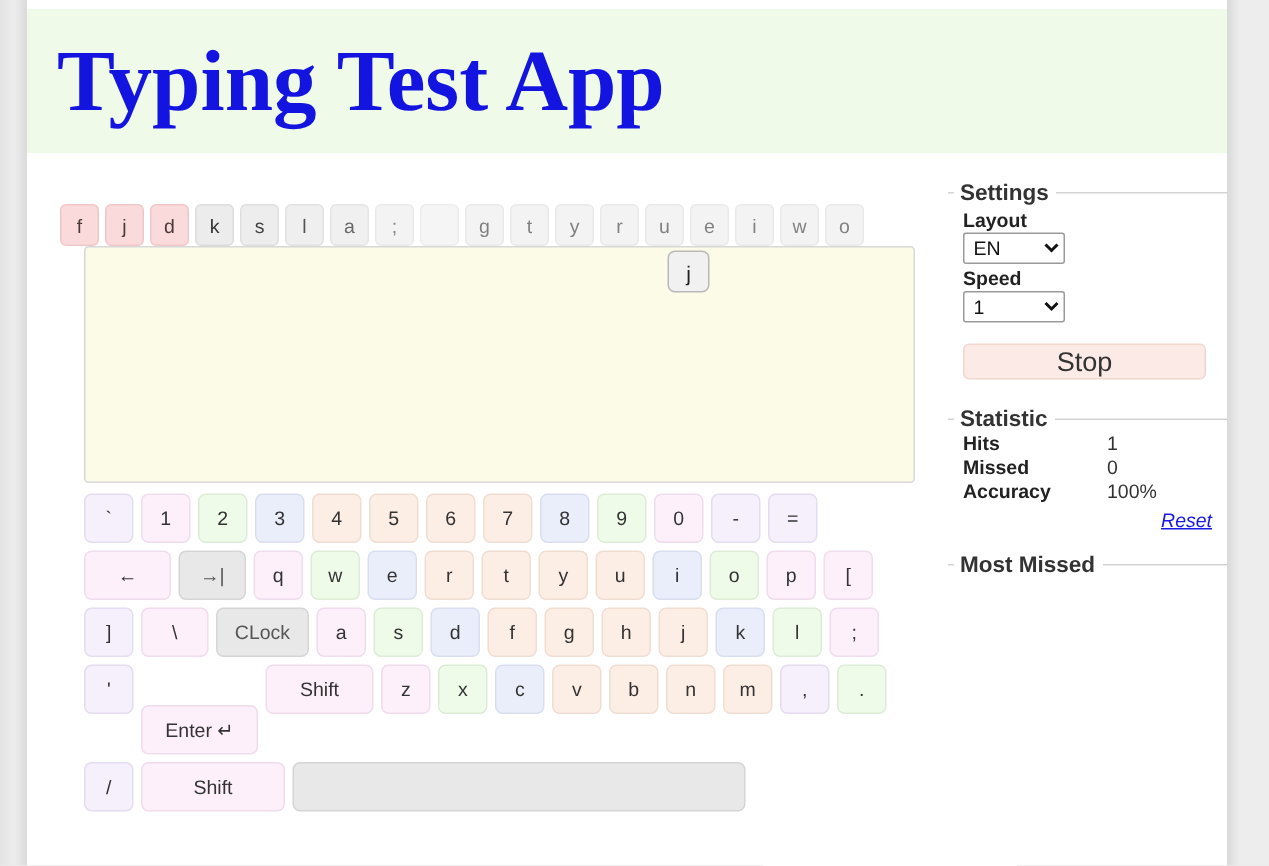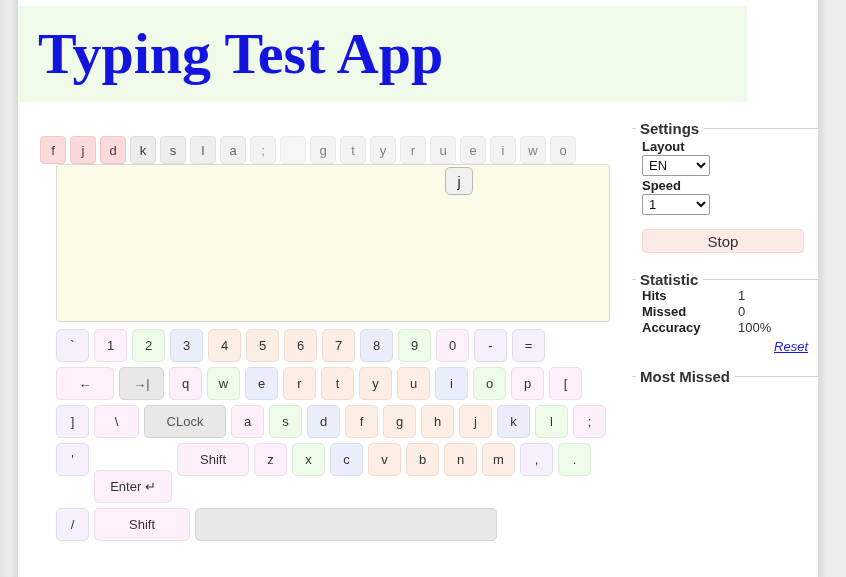--- a/index.html
+++ b/index.html
@@ -35,21 +35,21 @@
     left: 18px; top: 0;
     width: 800px;
     height: 577px;
     background: #ffffff;
     overflow: hidden;
   }
   
   #header {
     position: absolute;
     left: 0; top: 6px;
-    width: 729px;
+    width: 800px;
     height: 96px;
     background: #effbe8;
     display: flex;
     align-items: center;
   }
   #page-title {
     font-family: "Liberation Serif", "DejaVu Serif", serif;
     font-weight: bold;
     font-size: 58px;
     color: #1414e0;
@@ -139,21 +139,21 @@
     white-space: nowrap;
   }
   .key.c-pink   { background: #fdf0fb; border-color: #efdcec; }
   .key.c-green  { background: #eefbe9; border-color: #dcecd6; }
   .key.c-blue   { background: #eaeefb; border-color: #d9deef; }
   .key.c-peach  { background: #fdeee5; border-color: #f0ddd2; }
   .key.c-lav    { background: #f5f0fb; border-color: #e4dcef; }
   .key.c-grey   { background: #e8e8e8; border-color: #d5d5d5; color: #555; }
   .key.w-45  { width: 45px; }
   .key.w-58  { width: 58px; }
-  .key.w-62  { width: 82px; }
+  .key.w-62  { width: 62px; }
   .key.w-72  { width: 72px; }
   .key.w-78  { width: 78px; margin-top: 27px; }
   .key.w-96  { width: 96px; }
   .key.w-302 { width: 302px; }
   
   #right-panel {
     position: absolute;
     left: 614px;
     top: 120px;
     width: 188px;
@@ -190,21 +190,21 @@
     padding-left: 2px;
   }
   #stop-button {
     display: block;
     margin: 14px 0 8px 10px;
     width: 162px;
     height: 24px;
     background: #fbeae5;
     border: 1px solid #f0d8d0;
     border-radius: 4px;
-    font-size: 15px;
+    font-size: 18px;
     color: #333;
     font-family: "Liberation Sans", sans-serif;
     cursor: pointer;
   }
   .stat-row {
     display: flex;
     margin: 0 0 1px 10px;
     font-size: 13px;
   }
   .stat-name { width: 96px; font-weight: bold; color: #222; }

